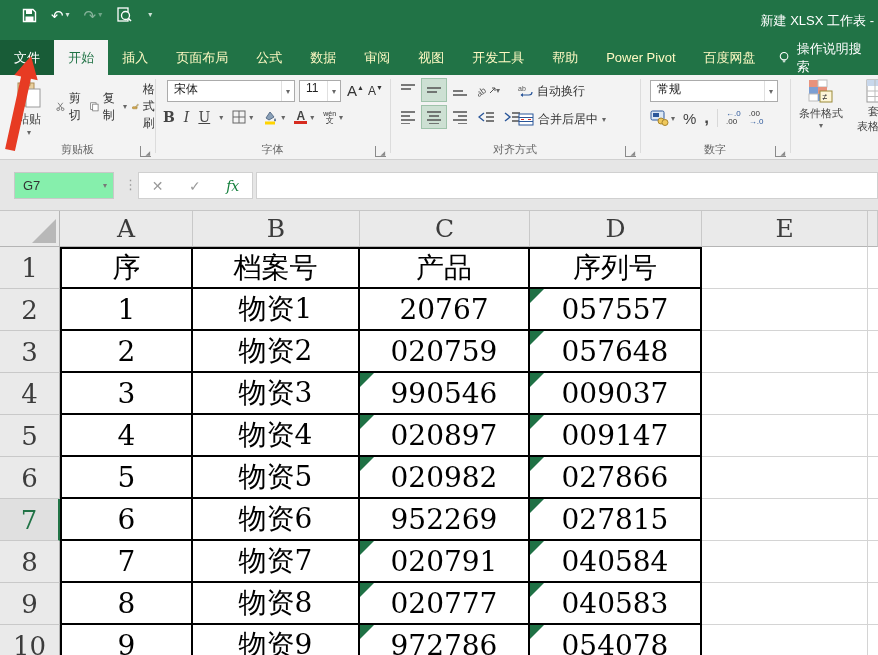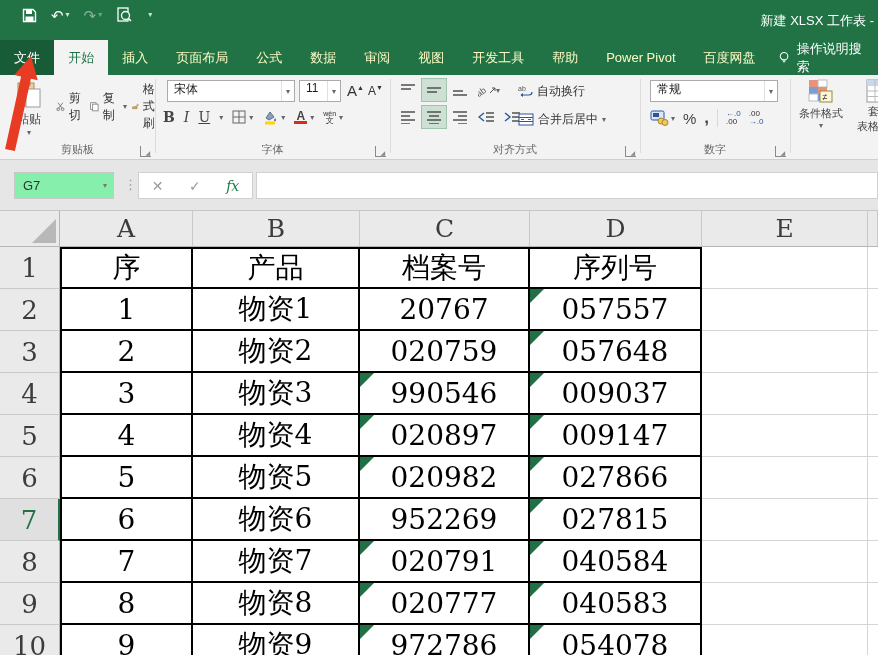--- a/index.html
+++ b/index.html
@@ -383,22 +383,22 @@
       <div class="tri-corner"></div>
     </div>
     <div class="hd">A</div>
     <div class="hd">B</div>
     <div class="hd">C</div>
     <div class="hd">D</div>
     <div class="hd">E</div>
     <div class="hd"></div>
     <div class="rh">1</div>
     <div class="cell c-data ca r1">序</div>
+    <div class="cell c-data r1">档案号</div>
     <div class="cell c-data r1">产品</div>
-    <div class="cell c-data r1">档案号</div>
     <div class="cell c-data r1">序列号</div>
     <div class="cell c-light"></div>
     <div class="cell c-sliver"></div>
     <div class="rh">2</div>
     <div class="cell c-data ca">1</div>
     <div class="cell c-data">物资1</div>
     <div class="cell c-data">20767</div>
     <div class="cell c-data">057557<div class="tri"></div></div>
     <div class="cell c-light"></div>
     <div class="cell c-sliver"></div>

